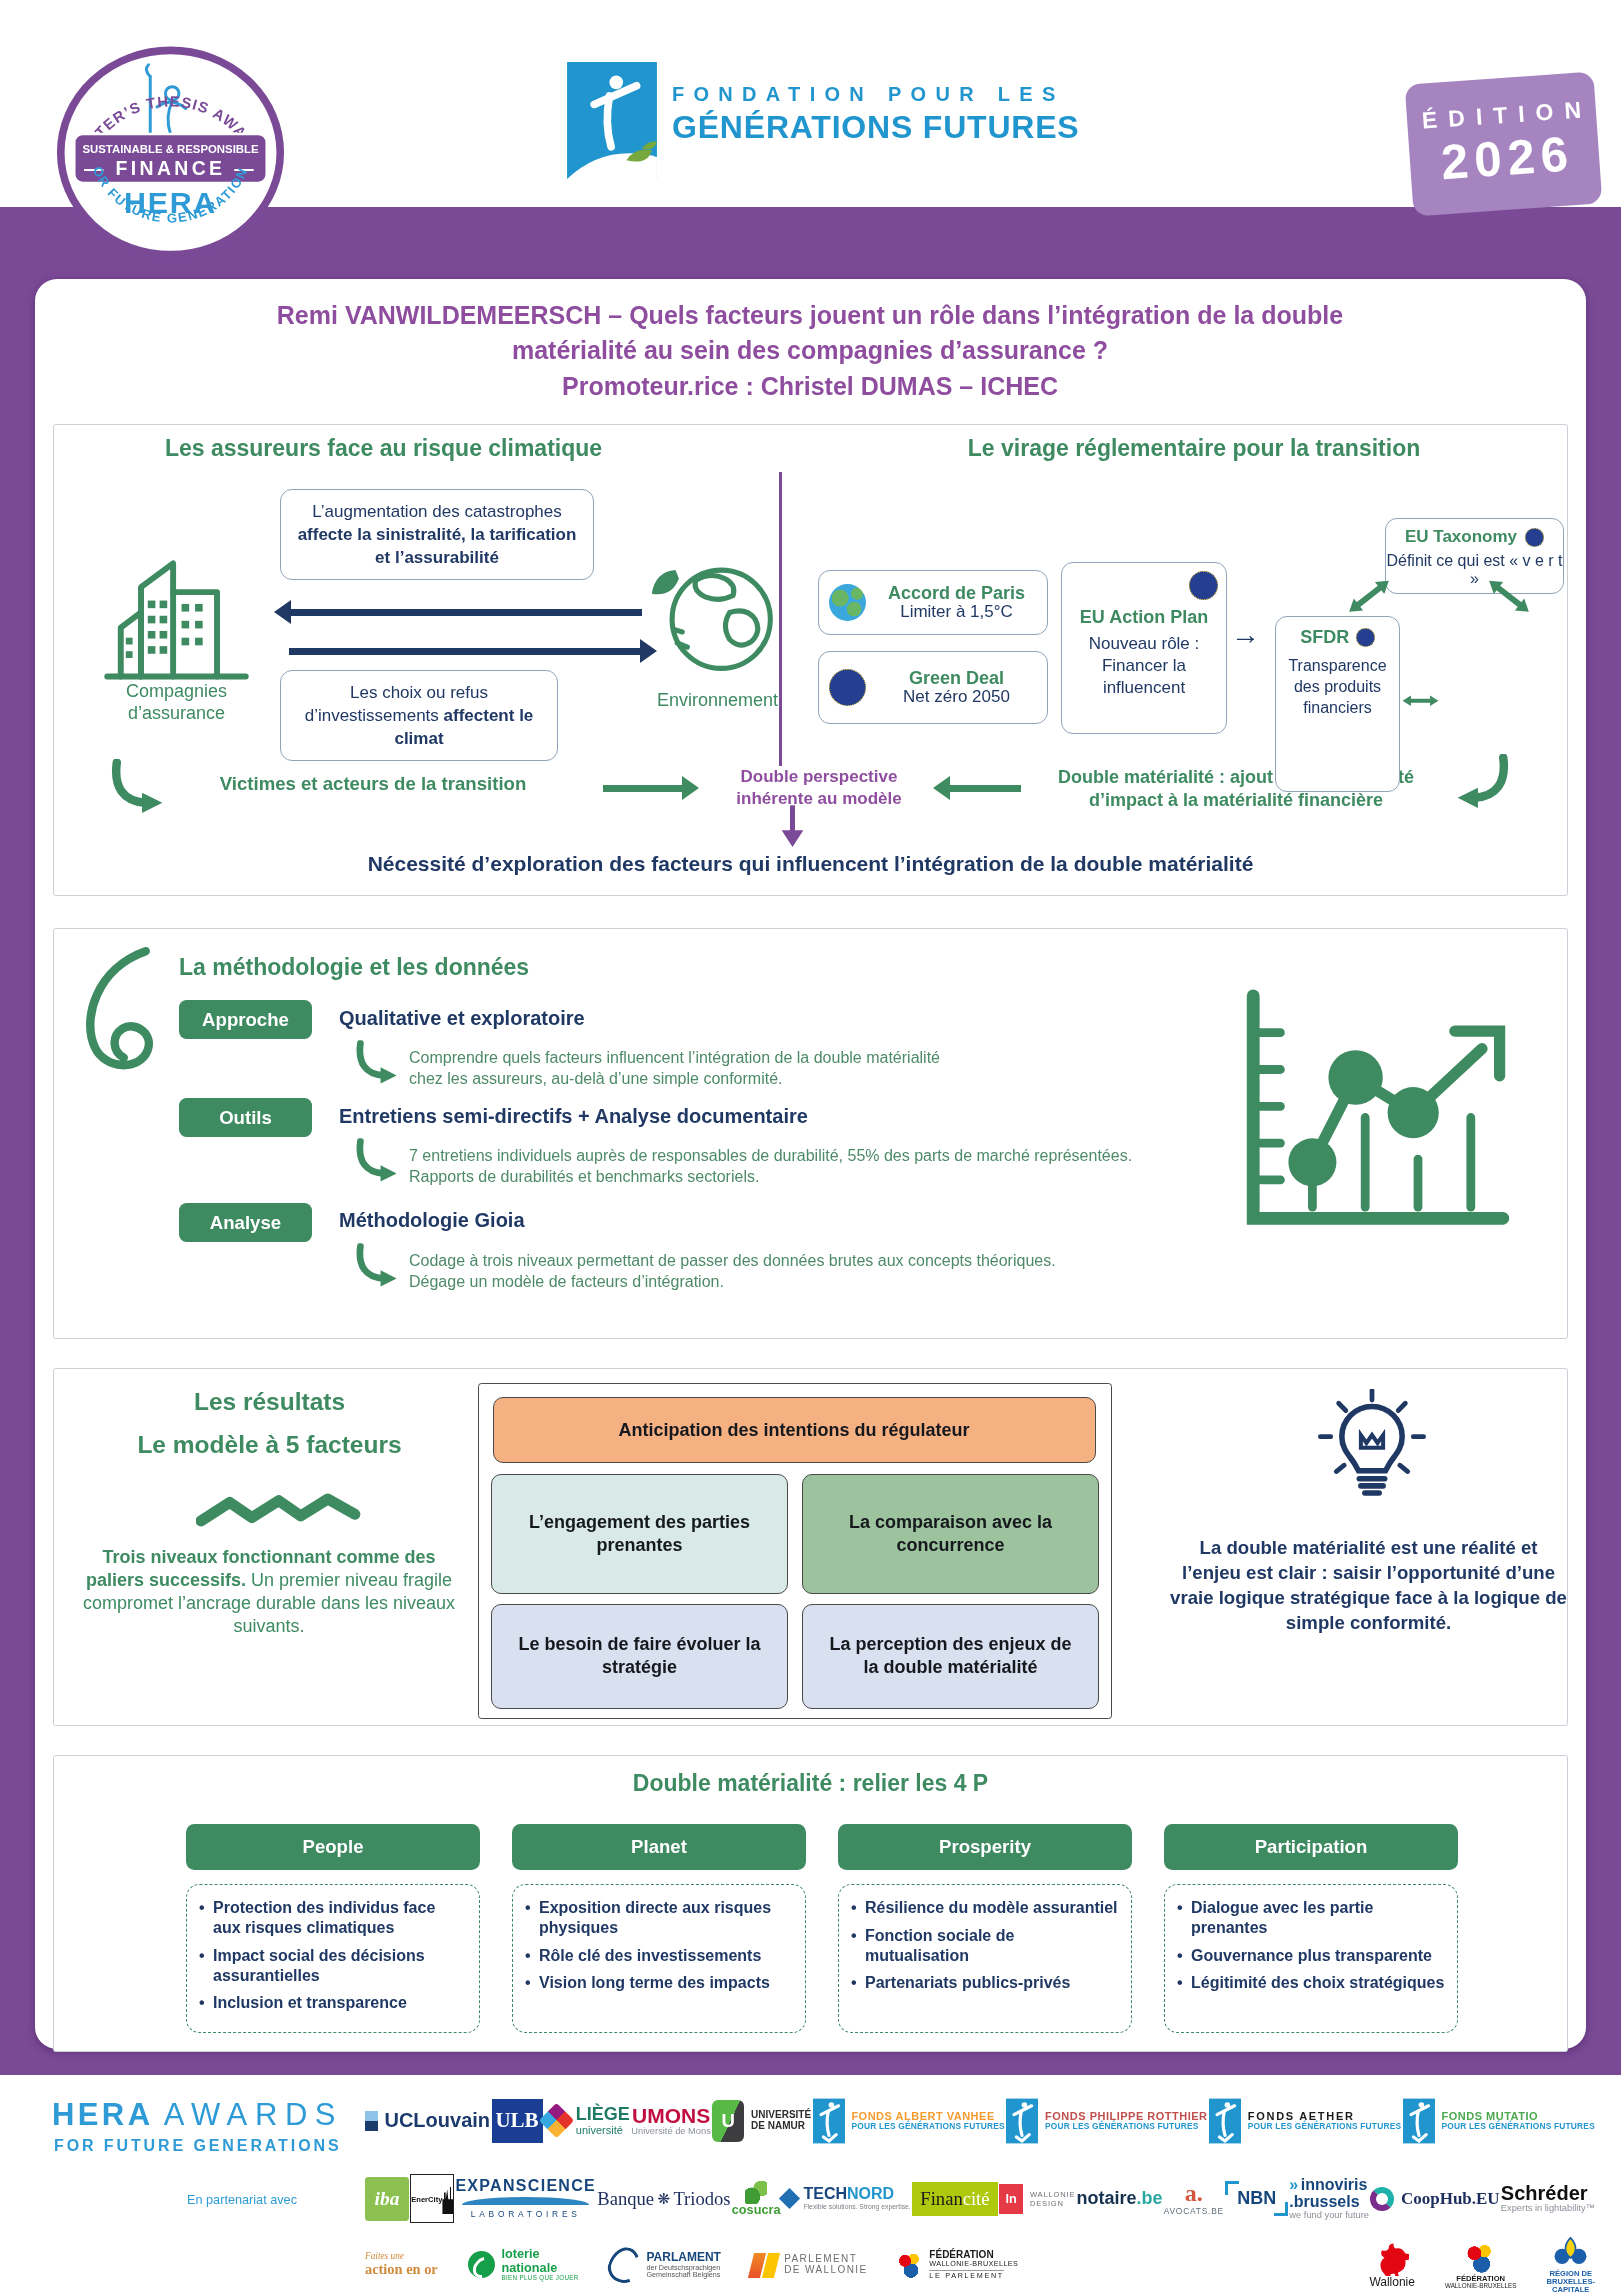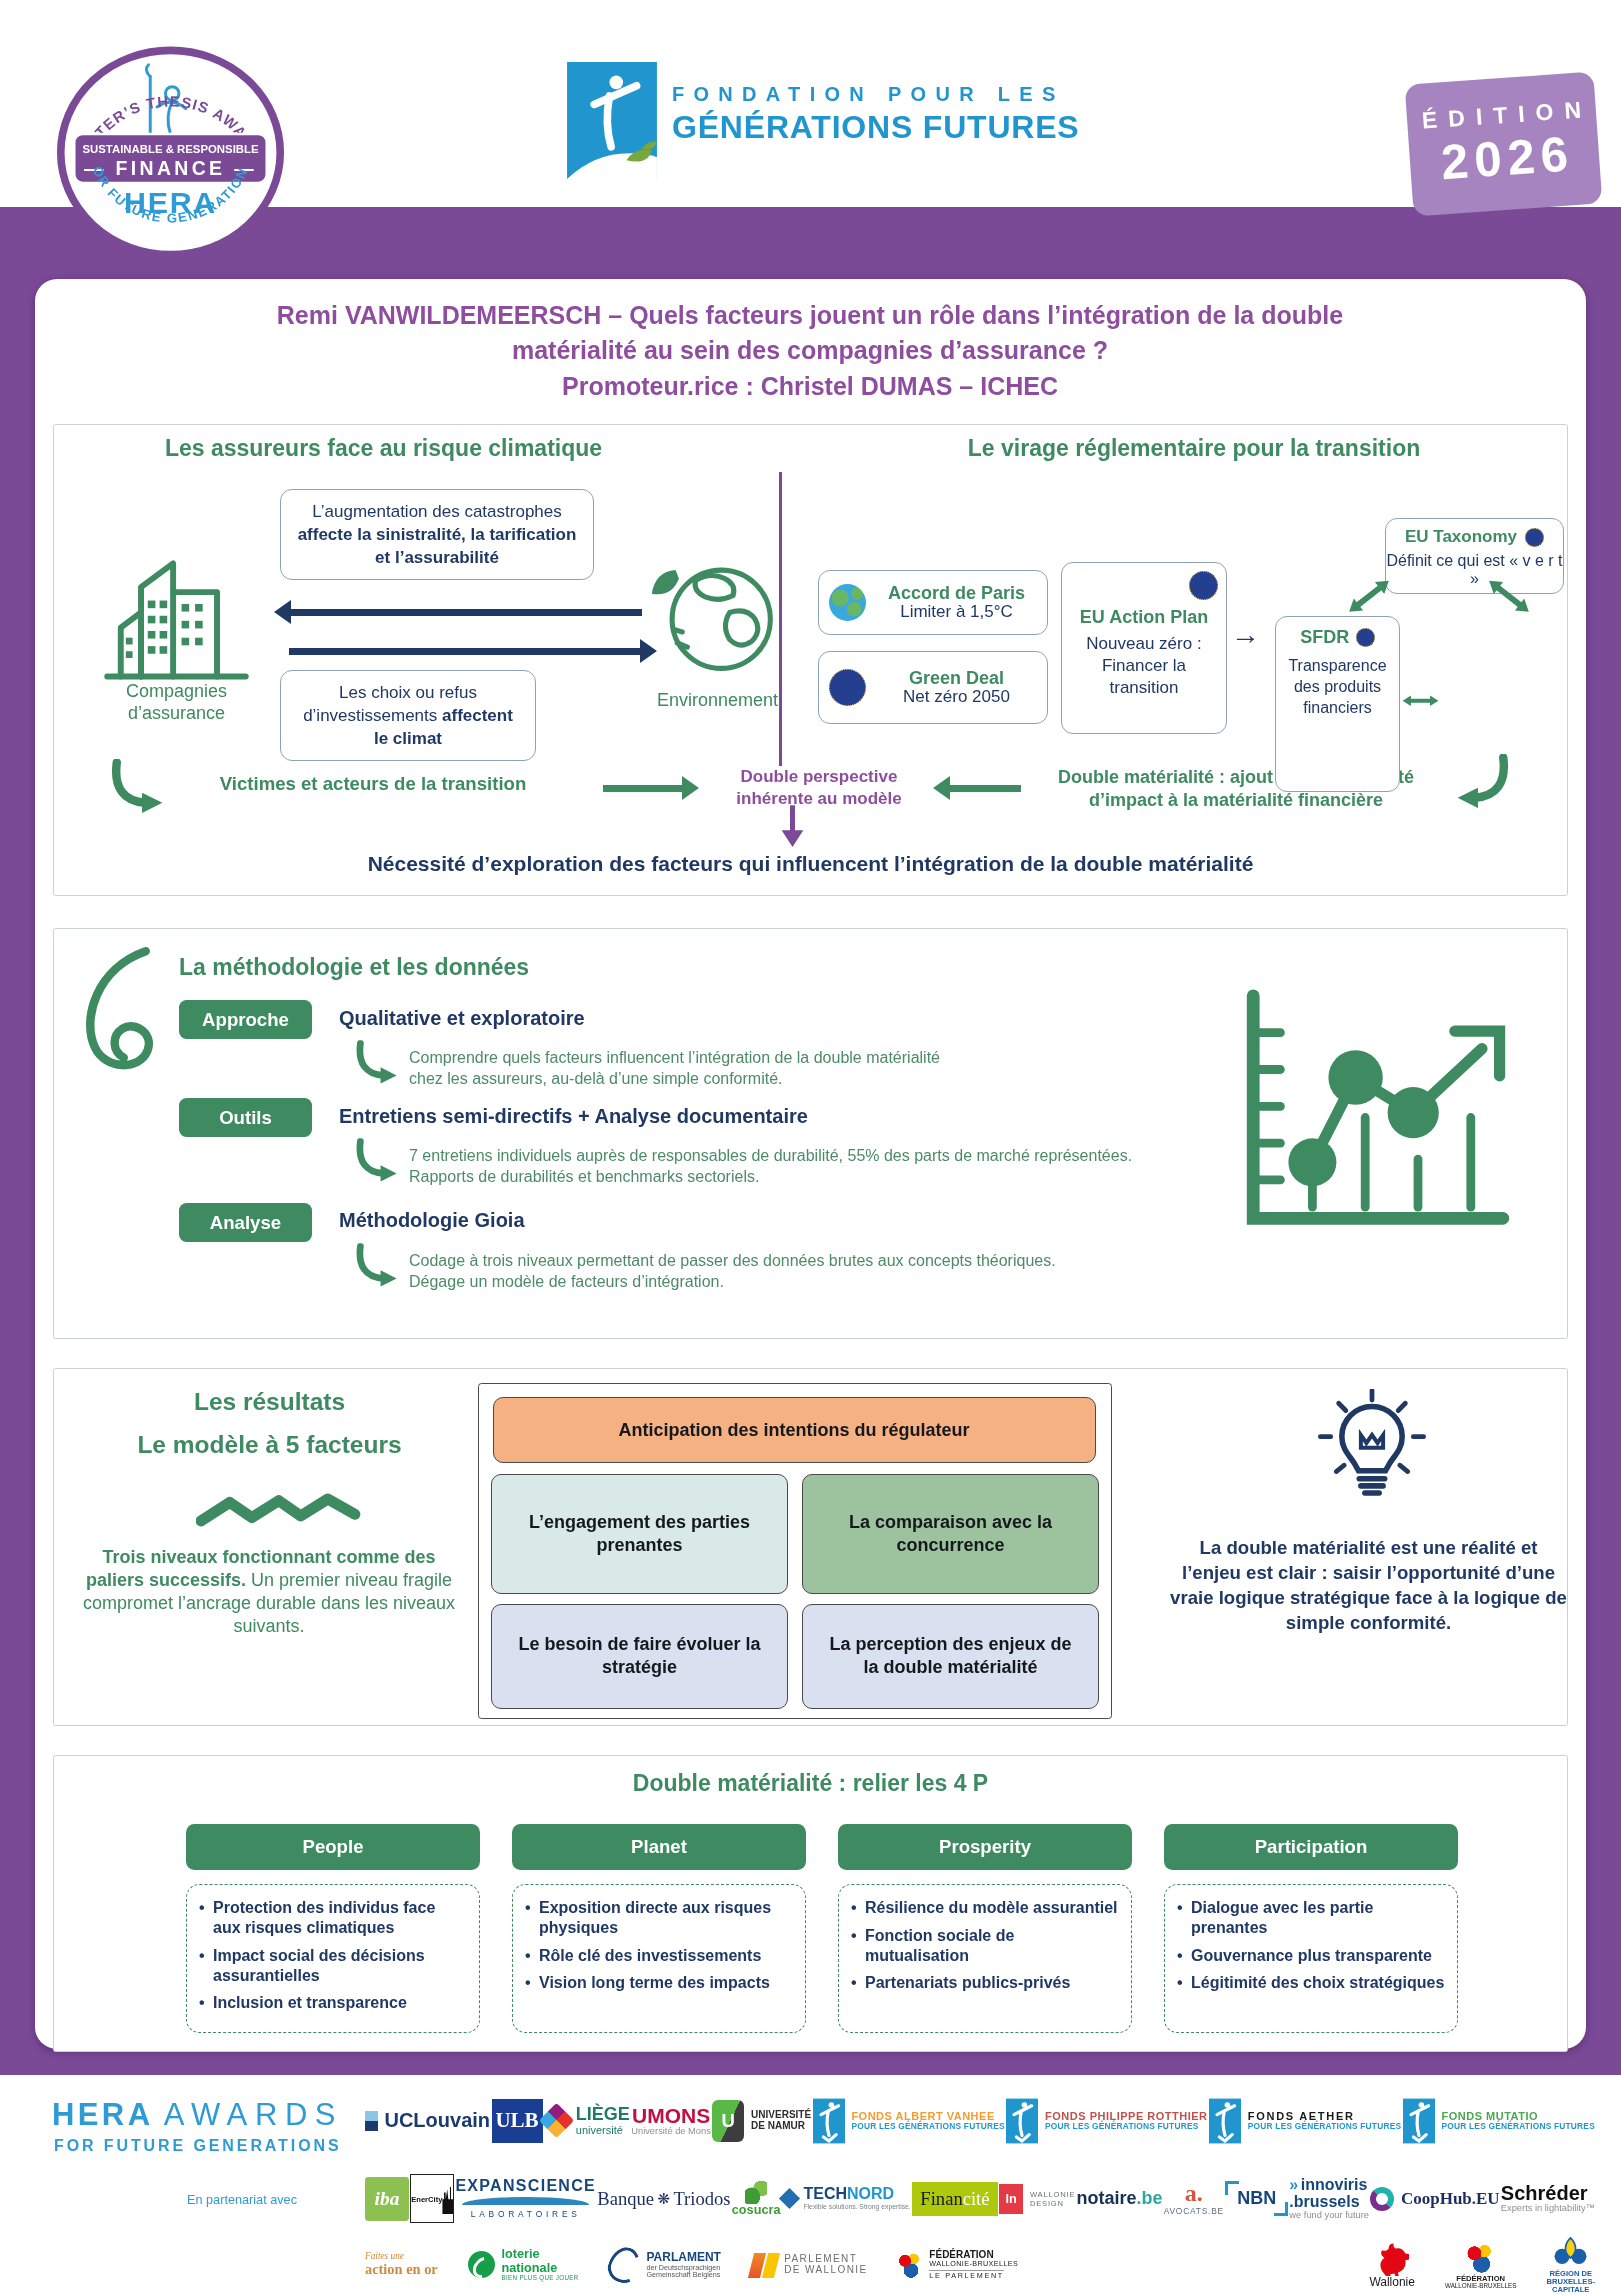--- a/index.html
+++ b/index.html
@@ -269,21 +269,21 @@
           <circle cx="90" cy="90" r="58"></circle>
           <path d="M60,44 q18,-10 34,-2 q14,7 10,20 q-16,8 -32,2 q-16,-7 -12,-20 z"></path>
           <path d="M100,82 q20,-6 30,8 q8,14 -4,26 q-14,10 -26,-2 q-10,-16 0,-32 z"></path>
           <path d="M34,102 l10,3"></path>
             <path d="M38,118 l12,5"></path>
         </g>
         <path d="M36,32 q-24,2 -28,28 q24,4 32,-18 z" fill="#3e8a61"></path>
       </svg>
       <div class="abs g center" style="left:541px;top:265px;width:245px;font-size:18px">Environnement</div>
 
-      <div class="dbox center" style="left:226px;top:245px;width:256px;padding:10px 13px;font-size:17px;line-height:23px">
+      <div class="dbox center" style="left:226px;top:245px;width:278px;padding:10px 13px;font-size:17px;line-height:23px">
         <span class="n">Les choix ou refus d’investissements </span><span class="n b">affectent le climat</span>
       </div>
 
       <svg class="abs" style="left:51px;top:334px" width="59" height="54" viewBox="0 0 70 64">
           <use href="#sym-hook"></use>
         </svg>
       <div class="abs g b center" style="left:108px;top:348px;width:422px;font-size:18.6px">Victimes et acteurs de la transition</div>
       <div class="hline ar-r greenc" style="left:549px;top:360px;width:81px"></div>
 
       <div class="abs p b center prew" style="left:652px;top:341px;width:226px;font-size:17px;line-height:22px">Double perspective
@@ -305,21 +305,21 @@
       <div class="dbox" style="left:764px;top:226px;width:230px;height:73px;display:flex;align-items:center;gap:10px;padding:0 10px">
         <span class="eu" style="width:37px;height:37px"></span>
         <span class="lcol" style="flex:1;align-items:center">
           <span class="g b" style="font-size:18px">Green Deal</span>
           <span class="n" style="font-size:17px">Net zéro 2050</span>
         </span>
       </div>
       <div class="dbox" style="left:1007px;top:137px;width:166px;height:172px">
         <span class="eu" style="position:absolute;right:8.4px;top:8.4px;width:29px;height:29px"></span>
         <div class="g b center" style="margin-top:44px;font-size:18px">EU Action Plan</div>
-        <div class="n center" style="margin:5px auto 0;width:127px;font-size:17px;line-height:22px">Nouveau zéro : Financer la transition</div>
+        <div class="n center" style="margin:5px auto 0;width:127px;font-size:17px;line-height:22px">Nouveau rôle : Financer la influencent</div>
       </div>
       <div class="abs n b" style="left:1177px;top:193px;font-size:29px">→</div>
 
       <div class="dbox" style="left:1331px;top:93px;width:179px;height:76px">
         <div style="display:flex;align-items:center;justify-content:center;gap:8.4px;margin-top:8.4px">
           <span class="g b" style="font-size:17px">EU Taxonomy</span>
           <span class="eu" style="width:18.6px;height:18.6px"></span>
         </div>
         <div class="n center" style="margin-top:5px;font-size:16px">Définit ce qui est « v e r t »</div>
       </div>

